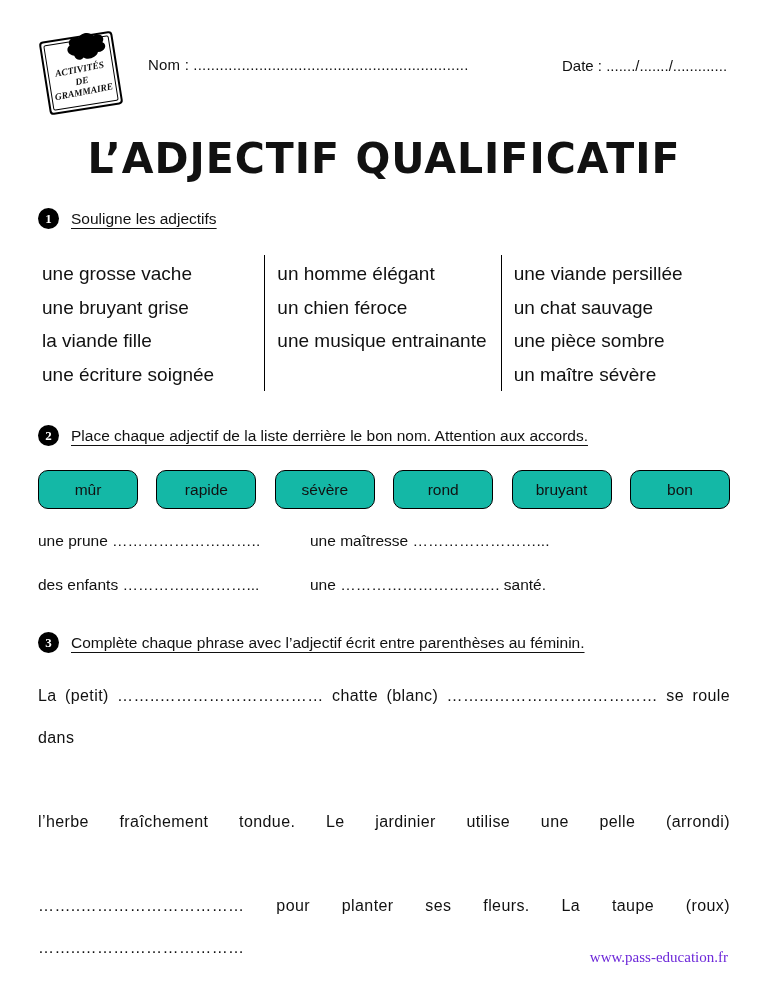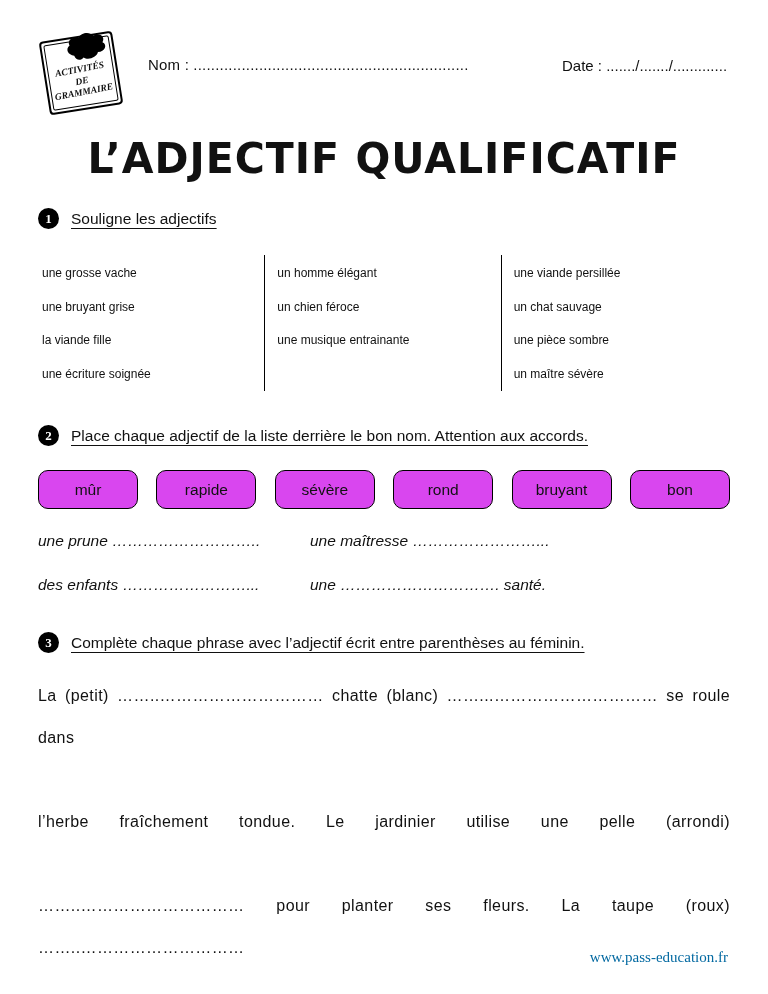--- a/index.html
+++ b/index.html
@@ -56,45 +56,45 @@
     font-size:15.5px; text-decoration:underline;
     text-underline-offset:4px; text-decoration-thickness:1.2px;
   }
 
   
   .cols { display:flex; margin-top:26px; margin-left:4px; }
   .col { padding-top:2px; }
   .col-1 { width:223px; }
   .col-2 { width:237px; border-left:1.2px solid #000; padding-left:12px; }
   .col-3 { width:230px; border-left:1.2px solid #000; padding-left:12px; }
-  .col .item { font-size:12px; line-height:33.5px; white-space:nowrap; }
+  .col .item { font-size:19px; line-height:33.5px; white-space:nowrap; }
 
   
   .adj-row { display:flex; justify-content:space-between; margin-top:24px; }
   .adj-box {
     width:100px; height:39px; border:1.6px solid #000; border-radius:10px;
     display:flex; align-items:center; justify-content:center;
-    font-size:15.5px; background:#d946ef;
+    font-size:15.5px; background:#14b8a6;
   }
   .fill-grid { margin-top:10px; }
   .fill-row { display:flex; }
-  .fill-cell { font-size:15.5px; line-height:43.5px;font-style:italic; }
+  .fill-cell { font-size:15.5px; line-height:43.5px; }
   .fill-left { width:272px; }
   .fill-right { flex:1; }
 
   
   .paragraph { margin-top:22px; font-size:16px; letter-spacing:.4px; }
   .pline { line-height:42px; text-align:justify; white-space:normal; }
   .pline.just::after { content:""; display:inline-block; width:100%; }
 
   
   .footer {
     position:absolute; right:40px; bottom:28px;
     font-family:"Liberation Serif","DejaVu Serif",serif;
-    font-size:15px; color:#0369a1;
+    font-size:15px; color:#6d28d9;
   }
 </style>
 </head>
 <body>
 
 <div class="page">
 
   <div class="header">
     <div class="logo-wrap">
       <div class="logo">

